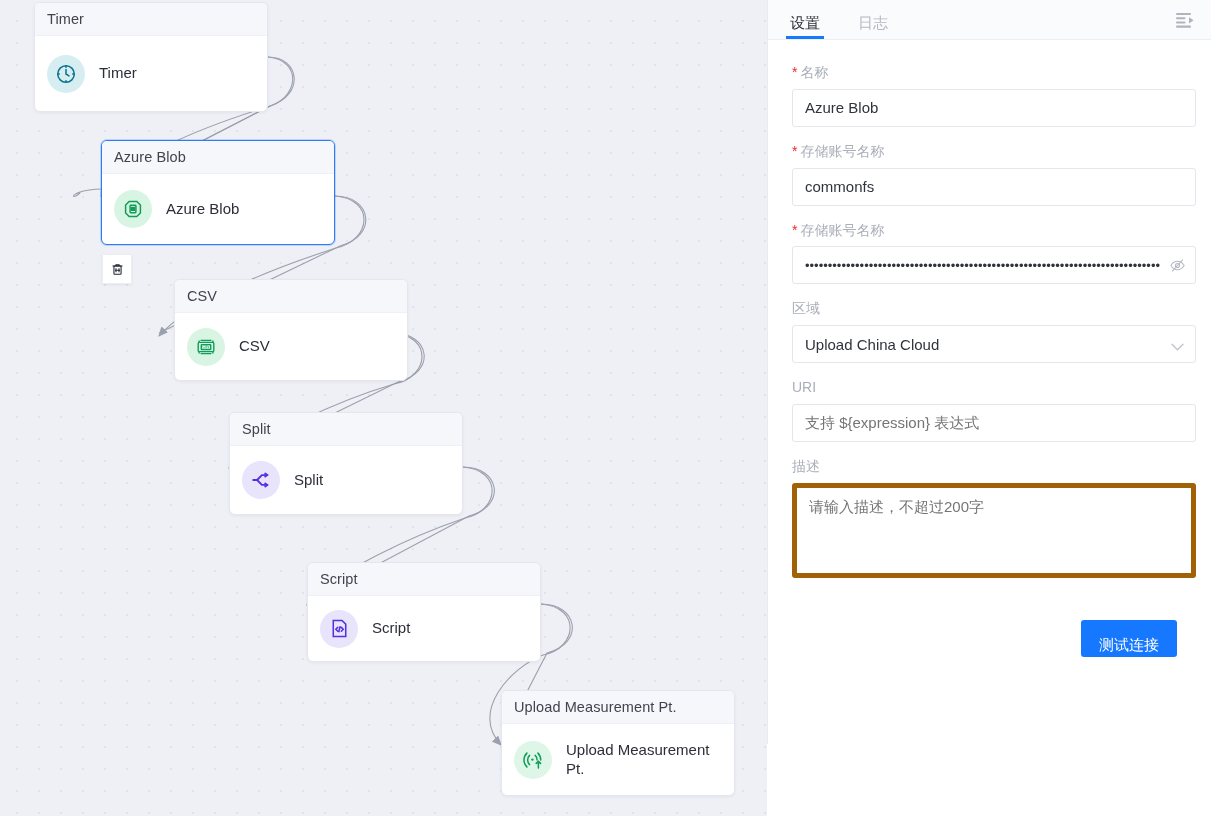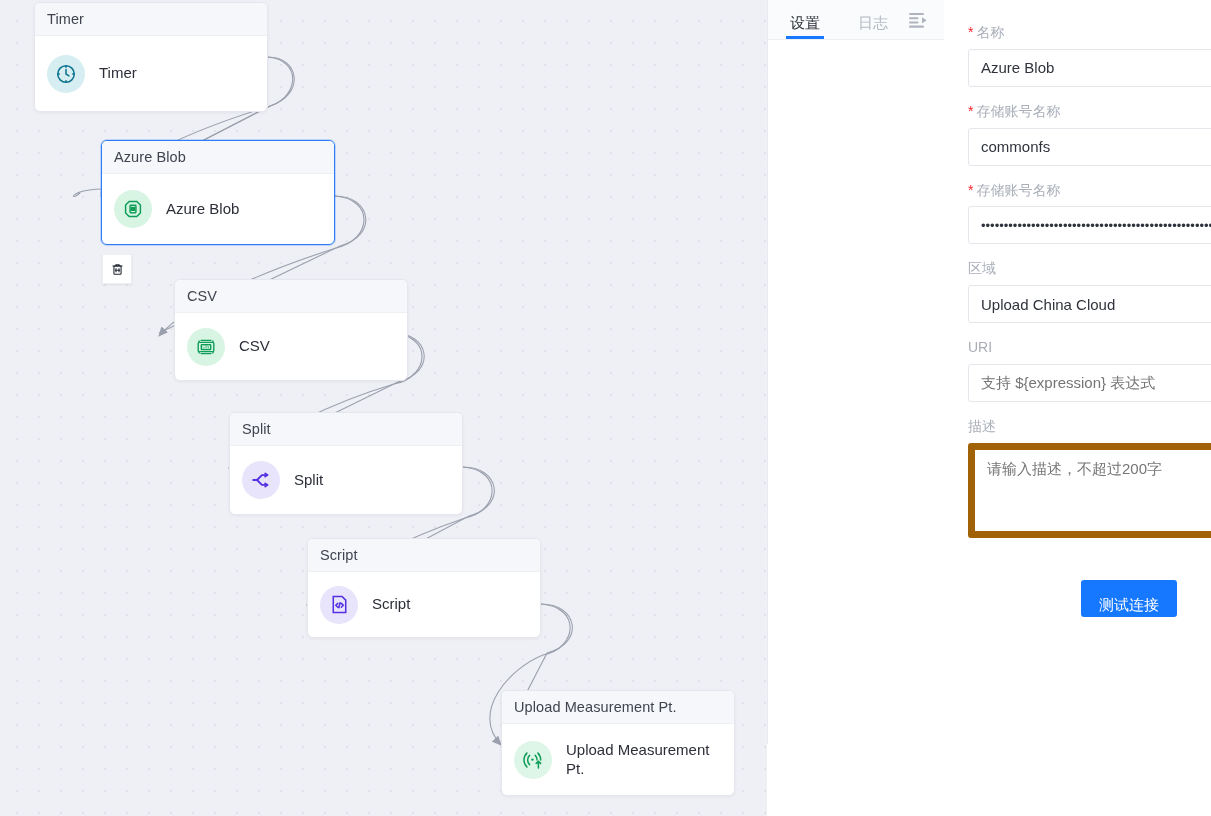--- a/index.html
+++ b/index.html
@@ -66,21 +66,21 @@
     cursor: pointer;
   }
 
   
   #panel {
     position: relative;
     width: 444px; height: 744px;
     background: #fff;
     border-left: 1px solid #e9ebf0;
     flex: 0 0 444px;
-    display: flex; flex-direction: row;
+    display: flex; flex-direction: column;
   }
   #panel-tabs {
     height: 40px;
     background: #fafbfc;
     border-bottom: 1px solid #edeff3;
     display: flex; align-items: flex-end;
     padding: 0 20px;
     position: relative;
   }
   .tab {
@@ -123,21 +123,21 @@
   .inp-wrap { position: relative; width: 404px; }
   .pw-dots {
     font-size: 13px; color: #2f333b; letter-spacing: 0px;
     overflow: hidden; white-space: nowrap;
     width: 355px; line-height: 1;
   }
   .eye { position: absolute; right: 10px; top: 11px; cursor: pointer; }
   .sel-arrow { position: absolute; right: 12px; top: 13px; }
   .tarea {
     width: 404px; height: 95px;
-    border: 7px solid #a16207; border-radius: 3px;
+    border: 5px solid #a16207; border-radius: 3px;
     font-size: 15px; color: #bcc0c9;
     padding: 9px 12px;
     font-family: "Liberation Sans", sans-serif;
     background: #fff; outline: none; resize: none;
     line-height: 1.3;
   }
   #btn-row { padding: 22px 18px 0 24px; display: flex; justify-content: flex-end; }
   #test-btn {
     background: #1677ff; color: #fff;
     border: none; border-radius: 3px;
@@ -241,21 +241,21 @@
             <path d="M7.7 12 L13 6.6 h5.4"></path>
             <path d="M7.7 12 L13 17.4 h5.4"></path>
             <path d="M16.6 4.9 18.9 6.6 16.6 8.3"></path>
             <path d="M16.6 15.7 18.9 17.4 16.6 19.1"></path>
           </svg>
         </div>
         <span class="node-lbl">Split</span>
       </div>
     </div>
 
-    <div class="node" style="left:307px; top:538px; width:234px; height:100px;">
+    <div class="node" style="left:307px; top:562px; width:234px; height:100px;">
       <div class="node-head">Script</div>
       <div class="node-body">
         <div class="node-ico" style="background:#e7e4fb;">
           <svg width="23" height="23" viewBox="0 0 24 24" fill="none" stroke="#5530e0" stroke-width="1.6">
             <path d="M5.5 3.6h9.1L18.5 7.5v12.9h-13z"></path>
             <path d="M10.2 10.8 8.2 12.8l2 2M13.9 10.8l2 2-2 2M12.6 10.2l-1.3 5.2" stroke-linecap="round"></path>
           </svg>
         </div>
         <span class="node-lbl">Script</span>
       </div>

